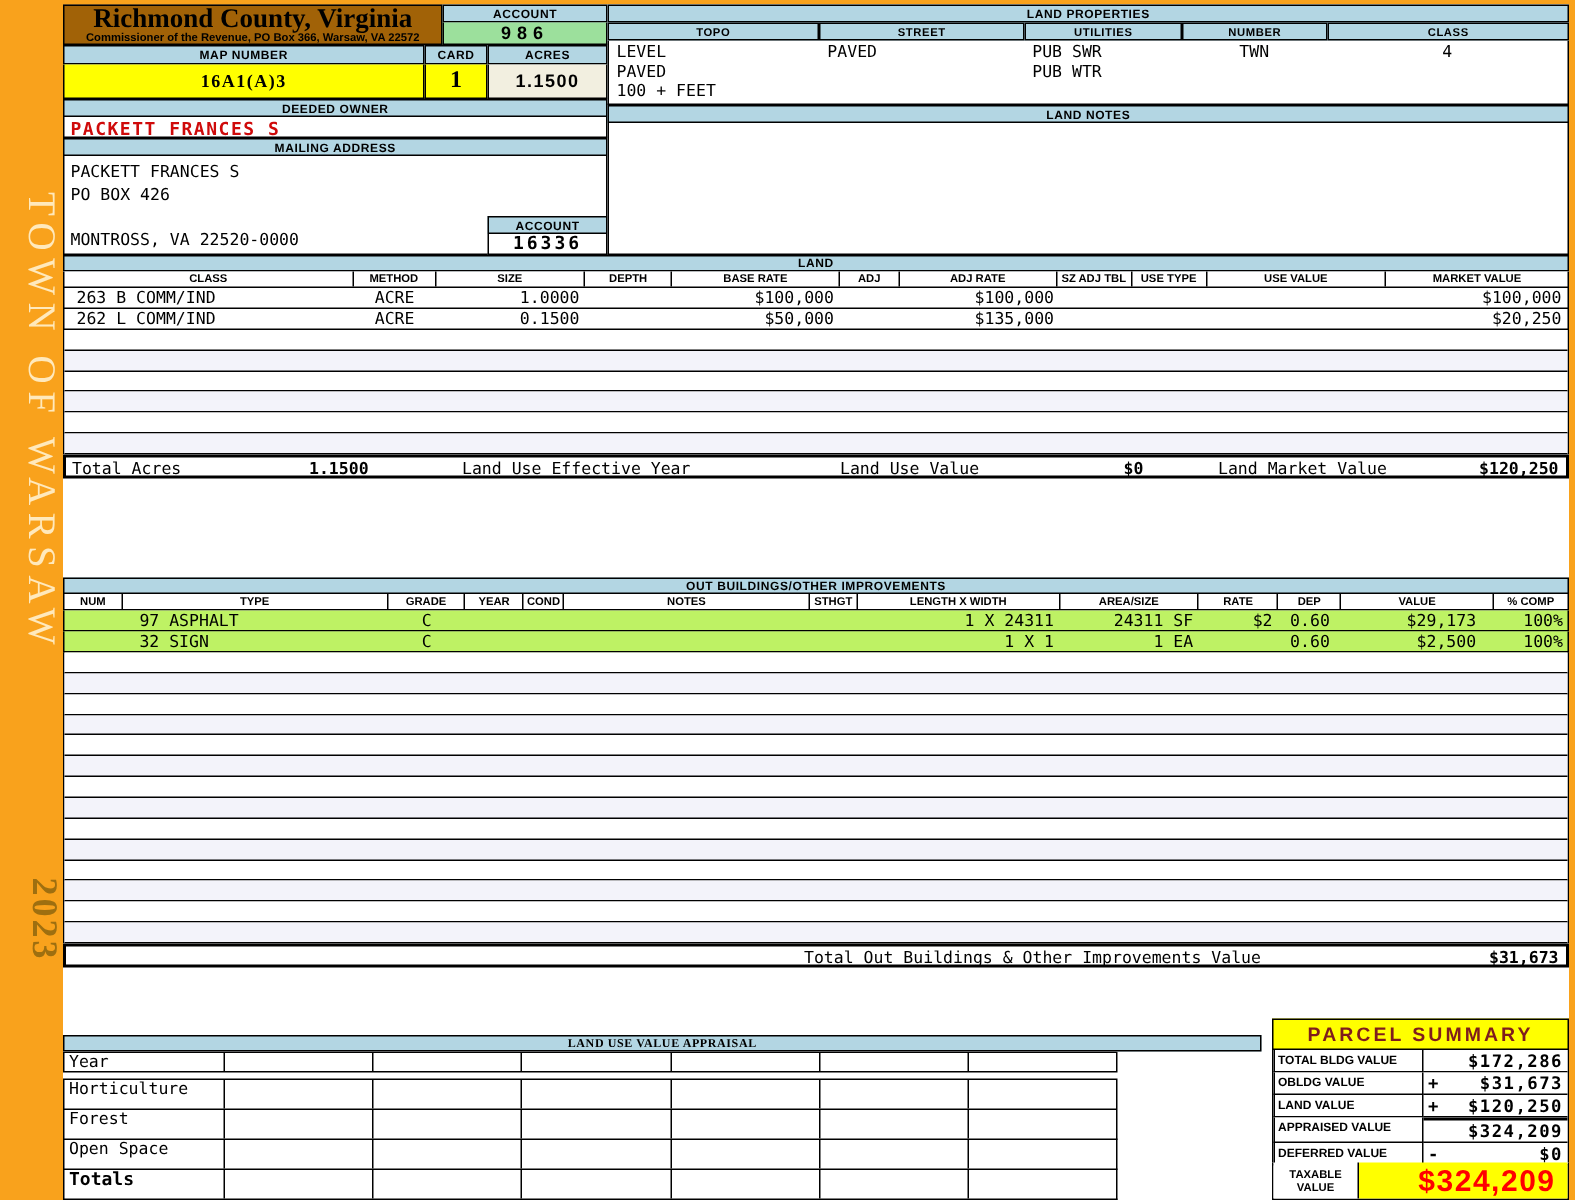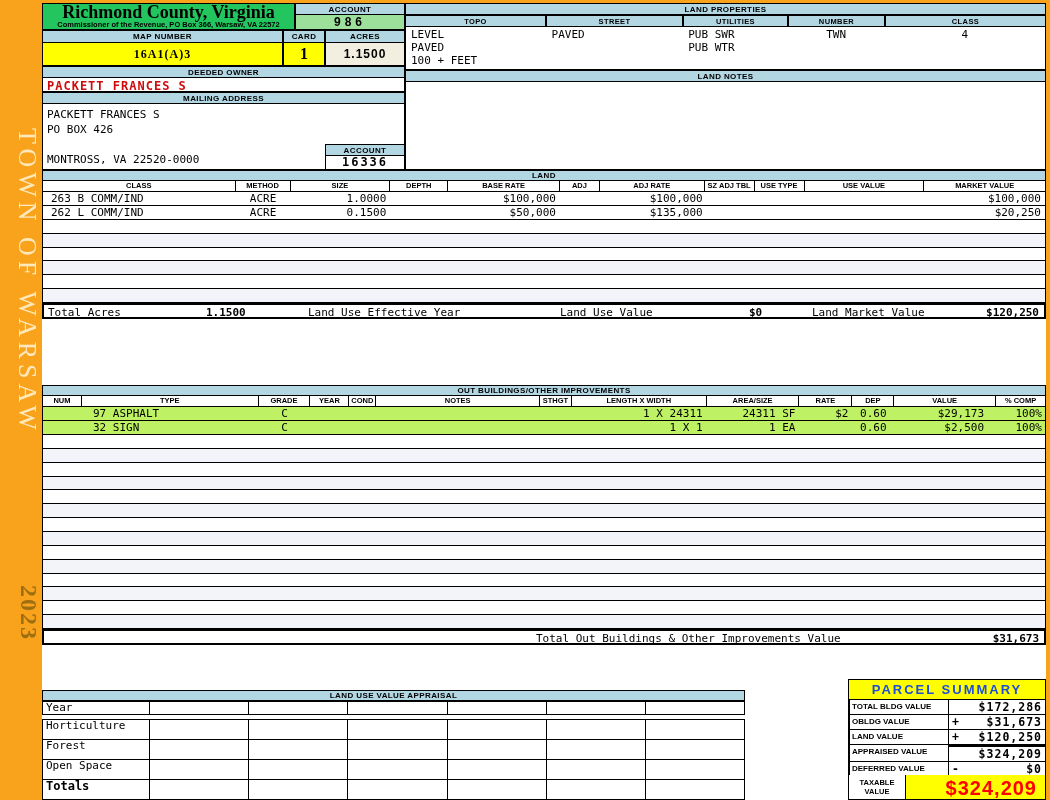--- a/index.html
+++ b/index.html
@@ -12,21 +12,21 @@
   .band { background:#B3D6E3; border:1px solid #000; font-size:8px; font-weight:bold; text-align:center; letter-spacing:.4px; color:#000; }
   .mono { font-family:"DejaVu Sans Mono", monospace; }
 
   
   #sidebar-town { left:4px; top:128px; width:38px; height:460px; writing-mode:vertical-rl;
     font-family:"Liberation Serif", serif; font-size:26px; letter-spacing:5px; color:#FFE9BC; }
   #sidebar-year { left:6px; top:585px; width:36px; height:90px; writing-mode:vertical-rl;
     font-family:"Liberation Serif", serif; font-size:24px; font-weight:bold; letter-spacing:2px; color:#9E6F10; }
 
   
-  #title-block { left:42px; top:3px; width:253px; height:27px; background:#22c55e; border:1px solid #000; text-align:center; }
+  #title-block { left:42px; top:3px; width:253px; height:27px; background:#a16207; border:1px solid #000; text-align:center; }
   #county-title { font-family:"Liberation Serif", serif; font-size:18px; font-weight:bold; line-height:17px; }
   #county-sub { font-size:7.5px; font-weight:600; line-height:8px; }
   #record-box { left:295px; top:3px; width:110px; height:27px; }
   #record-box .band { height:12px; line-height:11px; }
   #record-value { height:15px; background:#9CE09C; border:1px solid #000; border-top:none; text-align:center;
     font-size:12px; font-weight:bold; letter-spacing:4px; line-height:14px; }
 
   
   #map-header-row { left:42px; top:30px; width:363px; height:13px; display:flex; }
   #map-header-row .band { height:13px; line-height:12px; }
@@ -96,36 +96,36 @@
   .obrow { display:flex; height:14px; font-size:11px; line-height:13px; background:#bef264; border:1px solid #000; border-top:none; }
   .obrow .oc1 { padding-left:11px; }
   .obrow .oc2 { text-align:center; }
   .obrow .oc7, .obrow .oc8, .obrow .oc9 { text-align:right; padding-right:4px; }
   .obrow .oc10 { text-align:center; }
   .obrow .oc11 { text-align:right; padding-right:12px; }
   .obrow .oc12 { text-align:right; padding-right:3px; }
   #ob-total { left:42px; top:629px; width:1004px; height:16px; }
 
   
-  #ap-band { left:42px; top:690px; width:703px; height:11px; line-height:10px; }
+  #ap-band { left:42px; top:690px; width:799px; height:11px; line-height:10px;font-family:Liberation Serif, serif; }
   #ap-year { left:42px; top:701px; width:703px; height:14px; }
   #ap-block { left:42px; top:719px; width:703px; height:81px; display:flex; flex-direction:column; }
   .ap-row { display:flex; flex:1; background:#fff; border:1px solid #000; border-top:none; }
   #ap-year .ap-row { height:14px; border-top:1px solid #000; }
   #ap-block .ap-row:first-child { border-top:1px solid #000; }
   .ap-label { width:107px; font-family:"DejaVu Sans Mono", monospace; font-size:11px; line-height:12px; padding-left:3px; border-right:1px solid #000; }
   .ap-cells { flex:1; display:flex; }
   .ap-cell { flex:1; border-right:1px solid #000; }
   .ap-cell:last-child { border-right:none; }
   .ap-bold .ap-label { font-weight:bold; font-size:12px; }
 
   
   #ps { left:848px; top:679px; width:198px; height:121px; }
   #ps-header { height:21px; background:#FFFF00; border:1px solid #000; text-align:center; font-size:13px; font-weight:bold;
-    letter-spacing:2px; color:#1d4ed8; line-height:20px; }
+    letter-spacing:2px; color:#7f1d1d; line-height:20px; }
   #ps-rows { height:75px; display:flex; flex-direction:column; border-left:1px solid #000; border-right:1px solid #000; }
   .ps-row { flex:1; display:flex; background:#fff; }
   .ps-label { width:100px; border:1px solid #000; border-top:none; font-size:8px; font-weight:bold; line-height:13px; padding-left:2px; }
   .ps-val { flex:1; border-bottom:1px solid #000; display:flex; justify-content:space-between;
     font-family:"DejaVu Sans Mono", monospace; font-size:11.5px; font-weight:bold; letter-spacing:1px; line-height:14px; padding:0 3px; }
   .ps-sumline { border-top:2px solid #000; }
   #ps-taxable { height:25px; display:flex; border:1px solid #000; border-top:none; }
   #ps-taxable-label { width:57px; background:#fff; border-right:1px solid #000; font-size:7.5px; font-weight:bold;
     text-align:center; line-height:9px; padding-top:3px; }
   #ps-taxable-value { flex:1; background:#FFFF00; color:#FF0000; font-size:20px; font-weight:bold; letter-spacing:1px;

